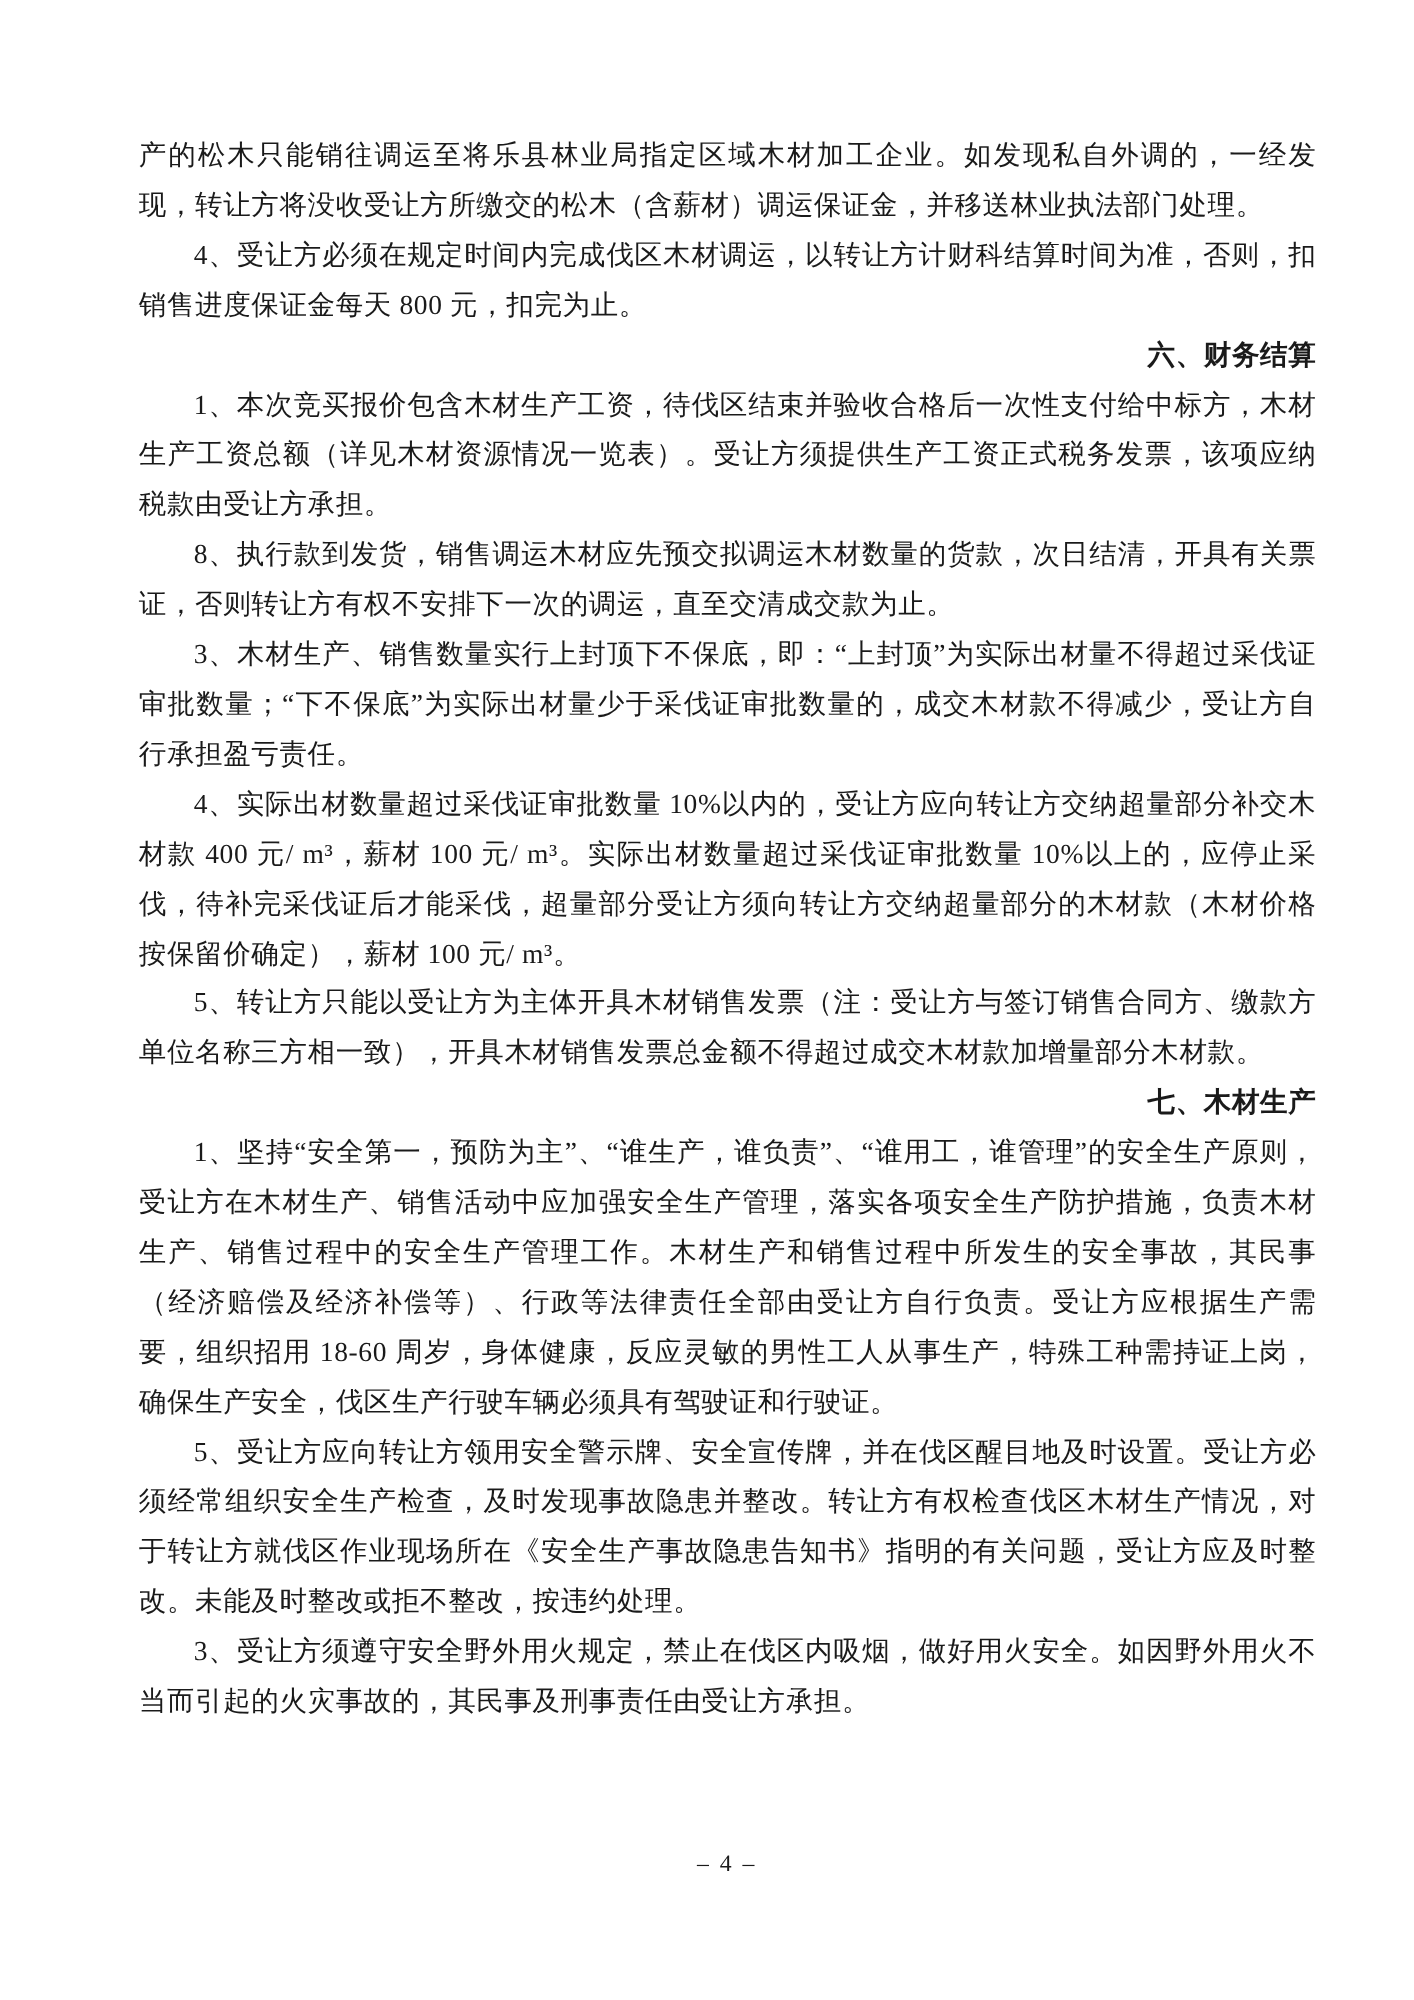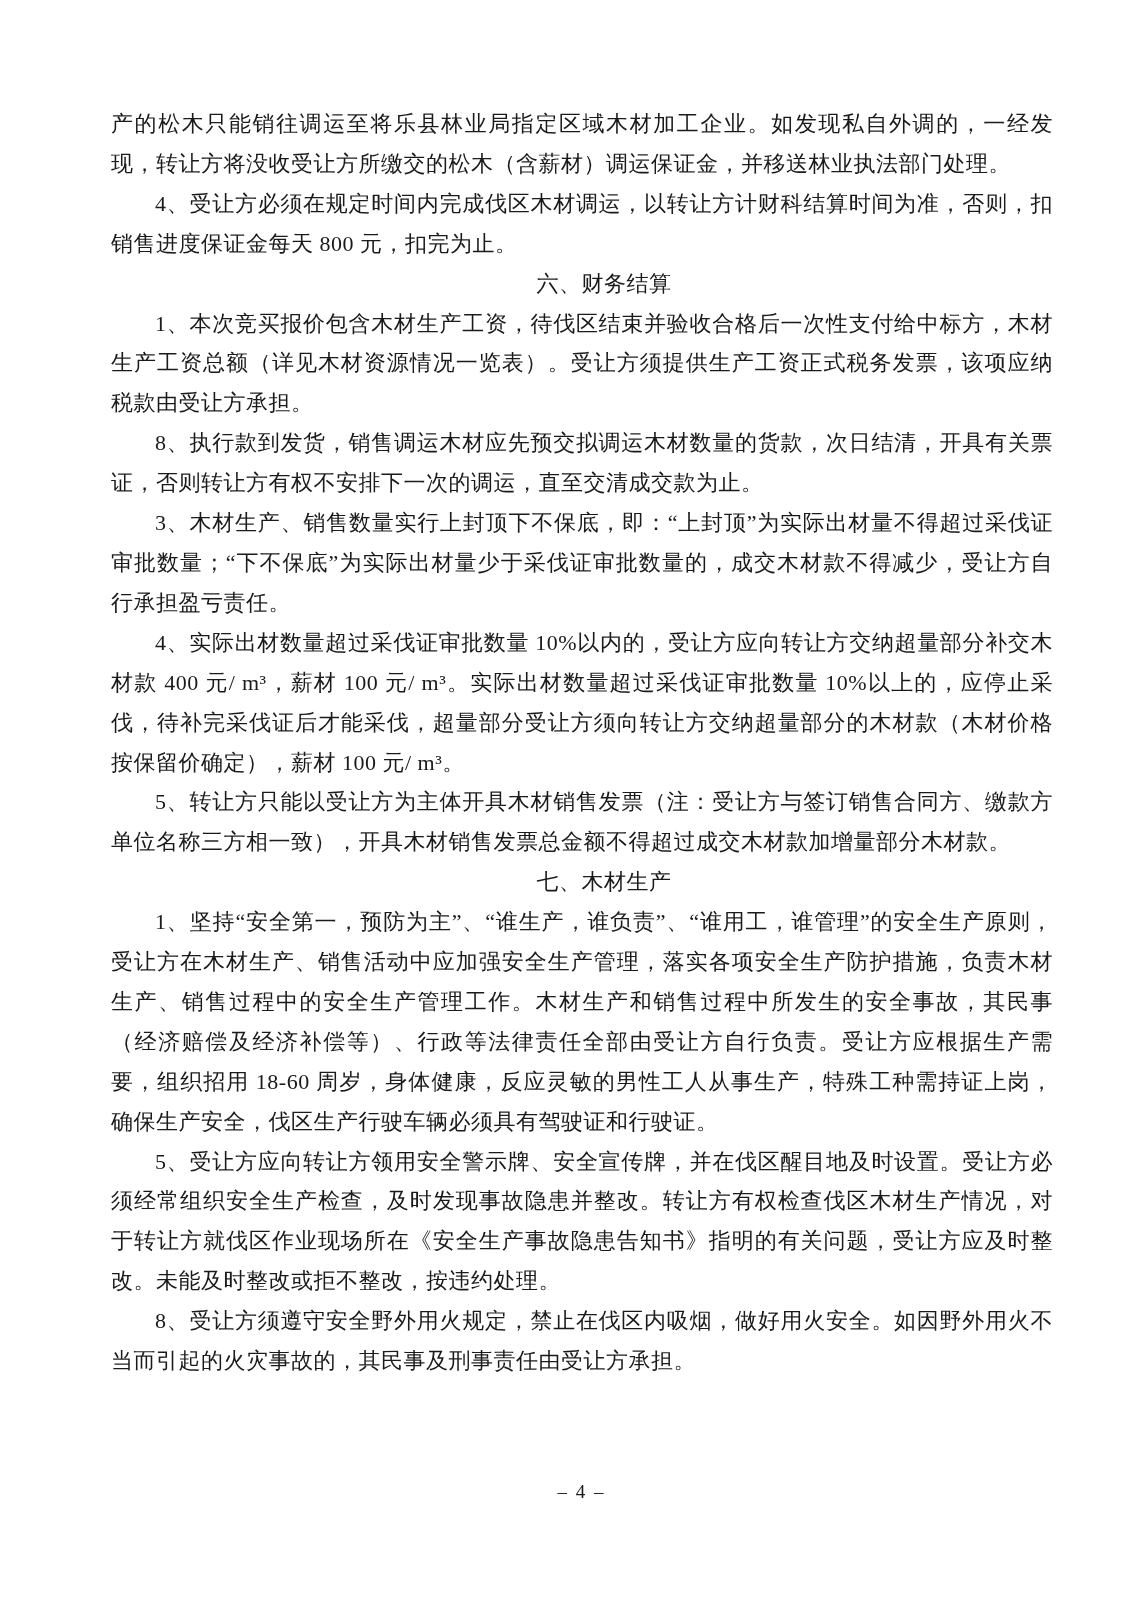--- a/index.html
+++ b/index.html
@@ -33,22 +33,22 @@
     text-align: justify;
     text-justify: inter-ideograph;
     text-indent: 2em;
     letter-spacing: 0.5px;
     word-break: break-all;
   }
   .para.no-indent {
     text-indent: 0;
   }
   .para.heading {
-    font-weight: normal;
-    text-align: center;
+    font-weight: bold;
+    text-align: right;
   }
   .page-footer {
     position: absolute;
     top: 1481px;
     left: 0;
     width: 1131px;
     text-align: center;
   }
   .page-number {
     font-size: 19px;
@@ -64,18 +64,18 @@
   <p class="para">4、受让方必须在规定时间内完成伐区木材调运，以转让方计财科结算时间为准，否则，扣销售进度保证金每天 800 元，扣完为止。</p>
   <h2 class="para heading">六、财务结算</h2>
   <p class="para">1、本次竞买报价包含木材生产工资，待伐区结束并验收合格后一次性支付给中标方，木材生产工资总额（详见木材资源情况一览表）。受让方须提供生产工资正式税务发票，该项应纳税款由受让方承担。</p>
   <p class="para">8、执行款到发货，销售调运木材应先预交拟调运木材数量的货款，次日结清，开具有关票证，否则转让方有权不安排下一次的调运，直至交清成交款为止。</p>
   <p class="para">3、木材生产、销售数量实行上封顶下不保底，即：“上封顶”为实际出材量不得超过采伐证审批数量；“下不保底”为实际出材量少于采伐证审批数量的，成交木材款不得减少，受让方自行承担盈亏责任。</p>
   <p class="para">4、实际出材数量超过采伐证审批数量 10%以内的，受让方应向转让方交纳超量部分补交木材款 400 元/ m³，薪材 100 元/ m³。实际出材数量超过采伐证审批数量 10%以上的，应停止采伐，待补完采伐证后才能采伐，超量部分受让方须向转让方交纳超量部分的木材款（木材价格按保留价确定），薪材 100 元/ m³。</p>
   <p class="para">5、转让方只能以受让方为主体开具木材销售发票（注：受让方与签订销售合同方、缴款方单位名称三方相一致），开具木材销售发票总金额不得超过成交木材款加增量部分木材款。</p>
   <h2 class="para heading">七、木材生产</h2>
   <p class="para">1、坚持“安全第一，预防为主”、“谁生产，谁负责”、“谁用工，谁管理”的安全生产原则，受让方在木材生产、销售活动中应加强安全生产管理，落实各项安全生产防护措施，负责木材生产、销售过程中的安全生产管理工作。木材生产和销售过程中所发生的安全事故，其民事（经济赔偿及经济补偿等）、行政等法律责任全部由受让方自行负责。受让方应根据生产需要，组织招用 18-60 周岁，身体健康，反应灵敏的男性工人从事生产，特殊工种需持证上岗，确保生产安全，伐区生产行驶车辆必须具有驾驶证和行驶证。</p>
   <p class="para">5、受让方应向转让方领用安全警示牌、安全宣传牌，并在伐区醒目地及时设置。受让方必须经常组织安全生产检查，及时发现事故隐患并整改。转让方有权检查伐区木材生产情况，对于转让方就伐区作业现场所在《安全生产事故隐患告知书》指明的有关问题，受让方应及时整改。未能及时整改或拒不整改，按违约处理。</p>
-  <p class="para">8、受让方须遵守安全野外用火规定，禁止在伐区内吸烟，做好用火安全。如因野外用火不当而引起的火灾事故的，其民事及刑事责任由受让方承担。</p>
+  <p class="para">3、受让方须遵守安全野外用火规定，禁止在伐区内吸烟，做好用火安全。如因野外用火不当而引起的火灾事故的，其民事及刑事责任由受让方承担。</p>
 
   <div class="page-footer">
     <span class="page-number">– 4 –</span>
   </div>
 </main>
 
 </body></html>

